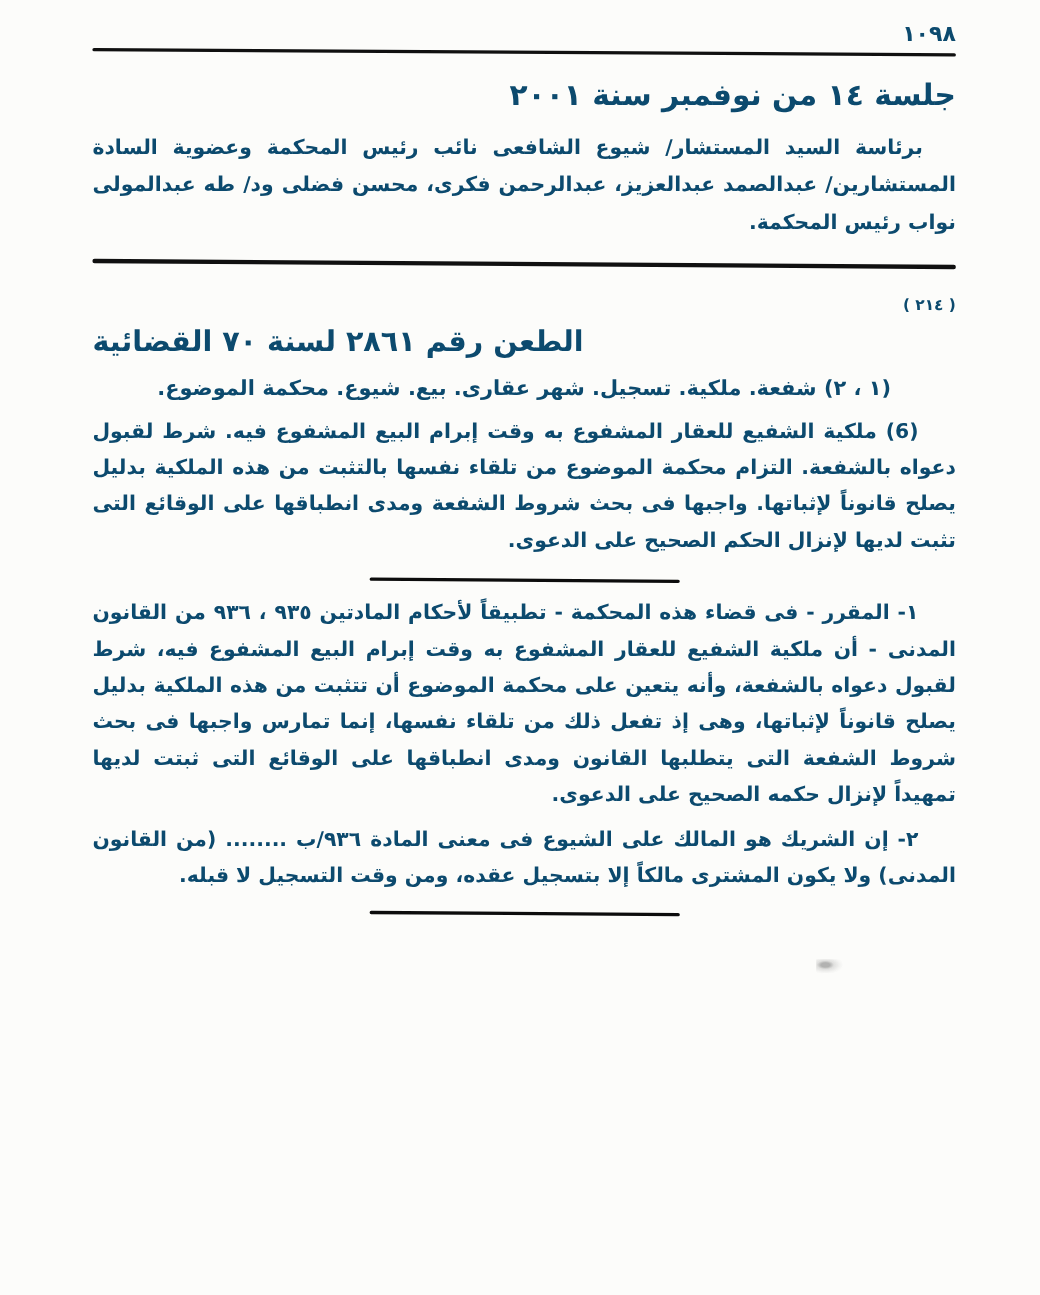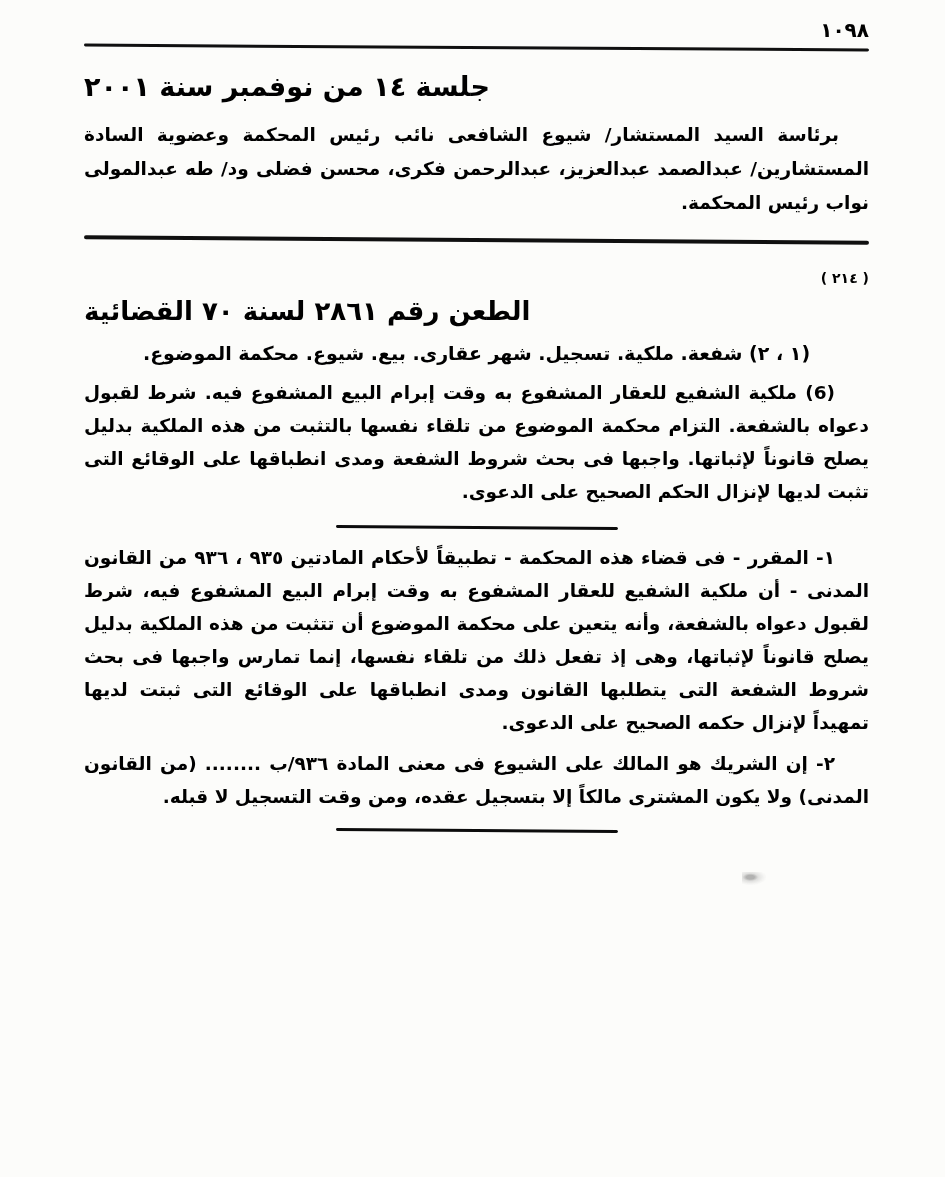--- a/index.html
+++ b/index.html
@@ -1,42 +1,42 @@
 <!DOCTYPE html>
 <html lang="ar"><head>
 <meta charset="utf-8">
 <style>
   html,body{margin:0;padding:0;background:#e8e8e6;}
   .page{
     position:relative;
     width:945px;height:1177px;
     margin:0 auto;
     background:#fcfcfa;
-    color:#000000;
+    color:#0c4a6e;
     font-family:"DejaVu Sans", sans-serif;
     direction:rtl;
     overflow:hidden;
     box-sizing:border-box;
   }
   .content{padding:16px 76px 0 84px;box-sizing:border-box;}
   .page-number{
     text-align:right;
     font-size:20px;font-weight:700;
     letter-spacing:3px;
     padding-left:2px;
     height:28px;line-height:28px;
   }
   .rule{
     height:3px;background:#101010;border-radius:2px;
   }
   .rule.top{margin-top:2px;transform:rotate(0.35deg);}
   .rule.second{margin-top:18px;height:4px;transform:rotate(0.4deg);}
   .session-title{
     margin:22px 0 0 0;
-    text-align:left;
+    text-align:right;
     font-size:27px;font-weight:700;
   }
   .panel{
     margin:16px 0 0 0;
     font-size:18.5px;line-height:34px;font-weight:700;
     text-align:justify;text-indent:30px;
   }
   .case-number{
     margin-top:28px;text-align:right;
     font-size:14px;font-weight:700;letter-spacing:2px;

